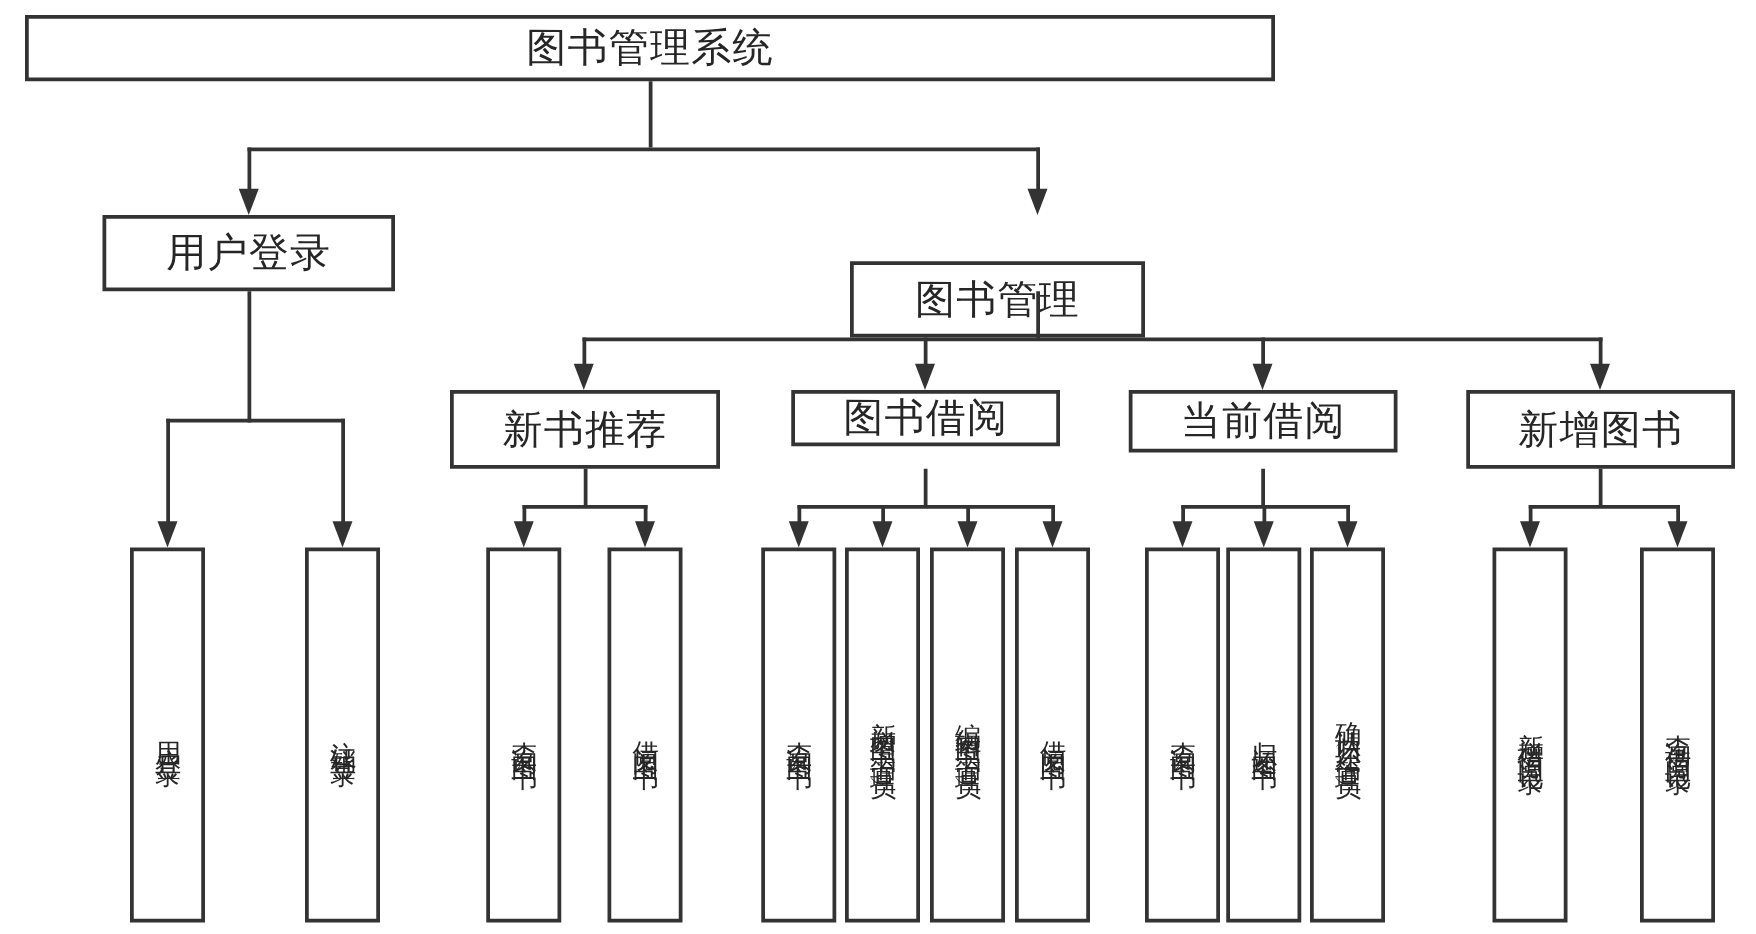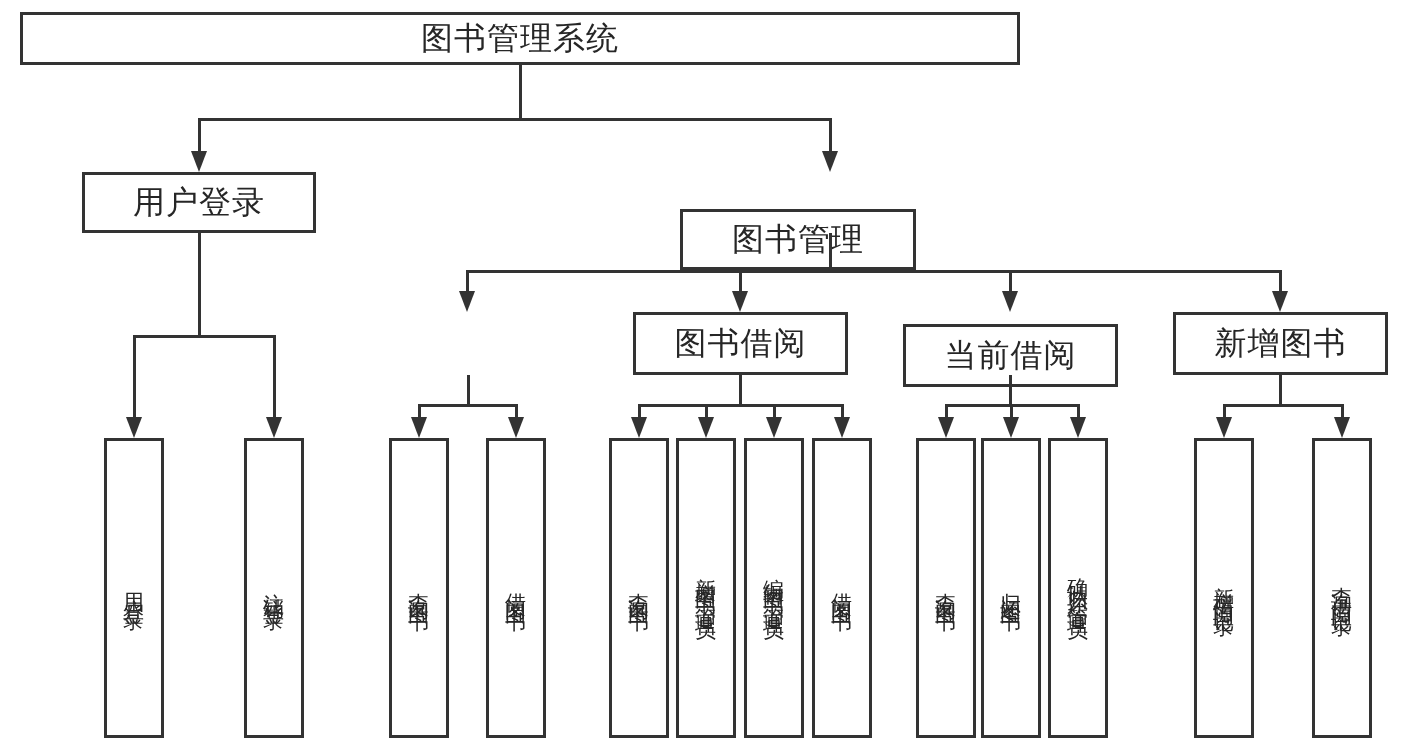--- a/index.html
+++ b/index.html
@@ -63,24 +63,27 @@
   </div>
 
   <div class="box lvl" style="left:82px;top:172px;width:234px;height:61px;">
     <span>用户登录</span>
   </div>
 
   <div class="box lvl" style="left:680px;top:172px;width:236px;height:61px;margin-top:37px;">
     <span>图书管理</span>
   </div>
 
-  <div class="box lvl" style="left:633px;top:312px;width:215px;height:63px;">
+  <div class="box lvl" style="left:360px;top:312px;width:216px;height:63px;">
+    <span>新书推荐</span>
+  </div>
+  <div class="box lvl" style="left:633px;top:312px;width:215px;height:45px;">
     <span>图书借阅</span>
   </div>
-  <div class="box lvl" style="left:903px;top:324px;width:215px;height:63px;">
+  <div class="box lvl" style="left:903px;top:312px;width:215px;height:50px;">
     <span>当前借阅</span>
   </div>
   <div class="box lvl" style="left:1173px;top:312px;width:215px;height:63px;">
     <span>新增图书</span>
   </div>
 
   <div class="box leaf" style="left:104px;">
     <span>用户登录</span>
   </div>
   <div class="box leaf" style="left:244px;">

